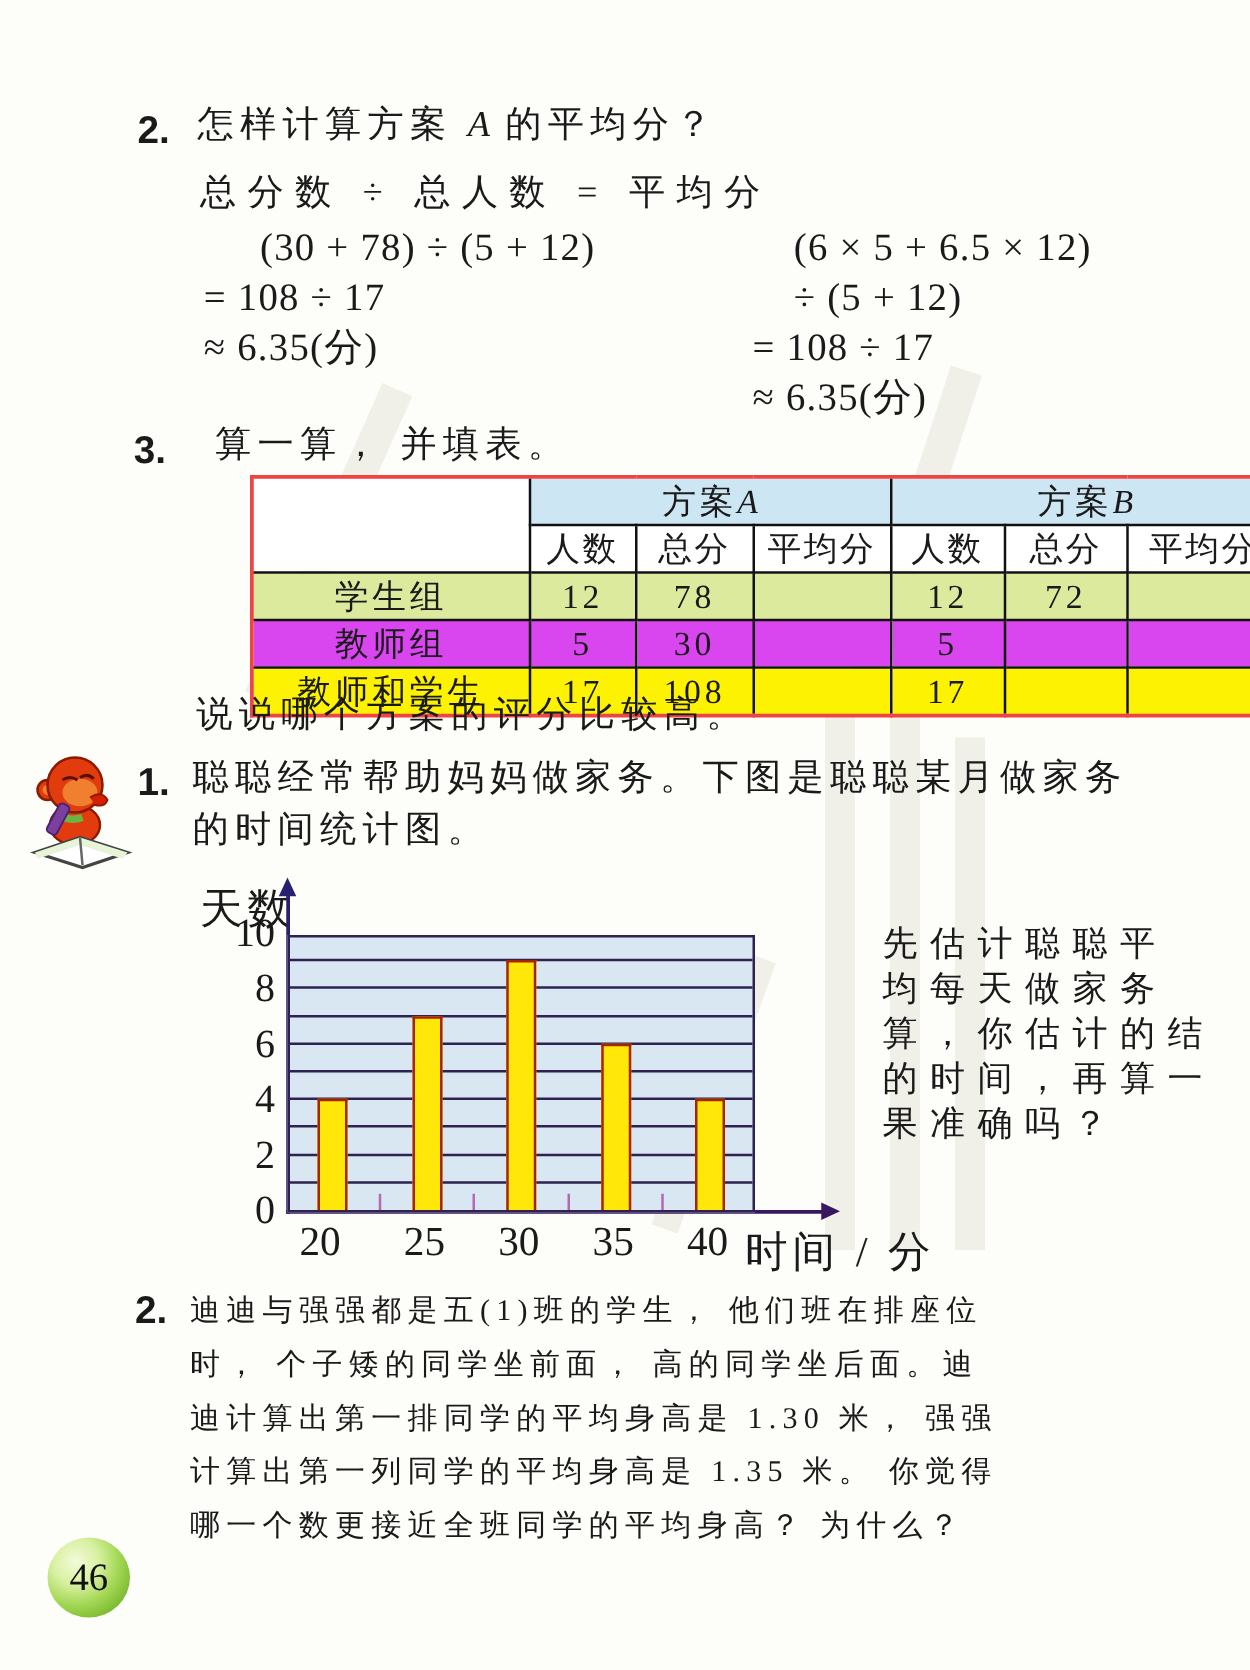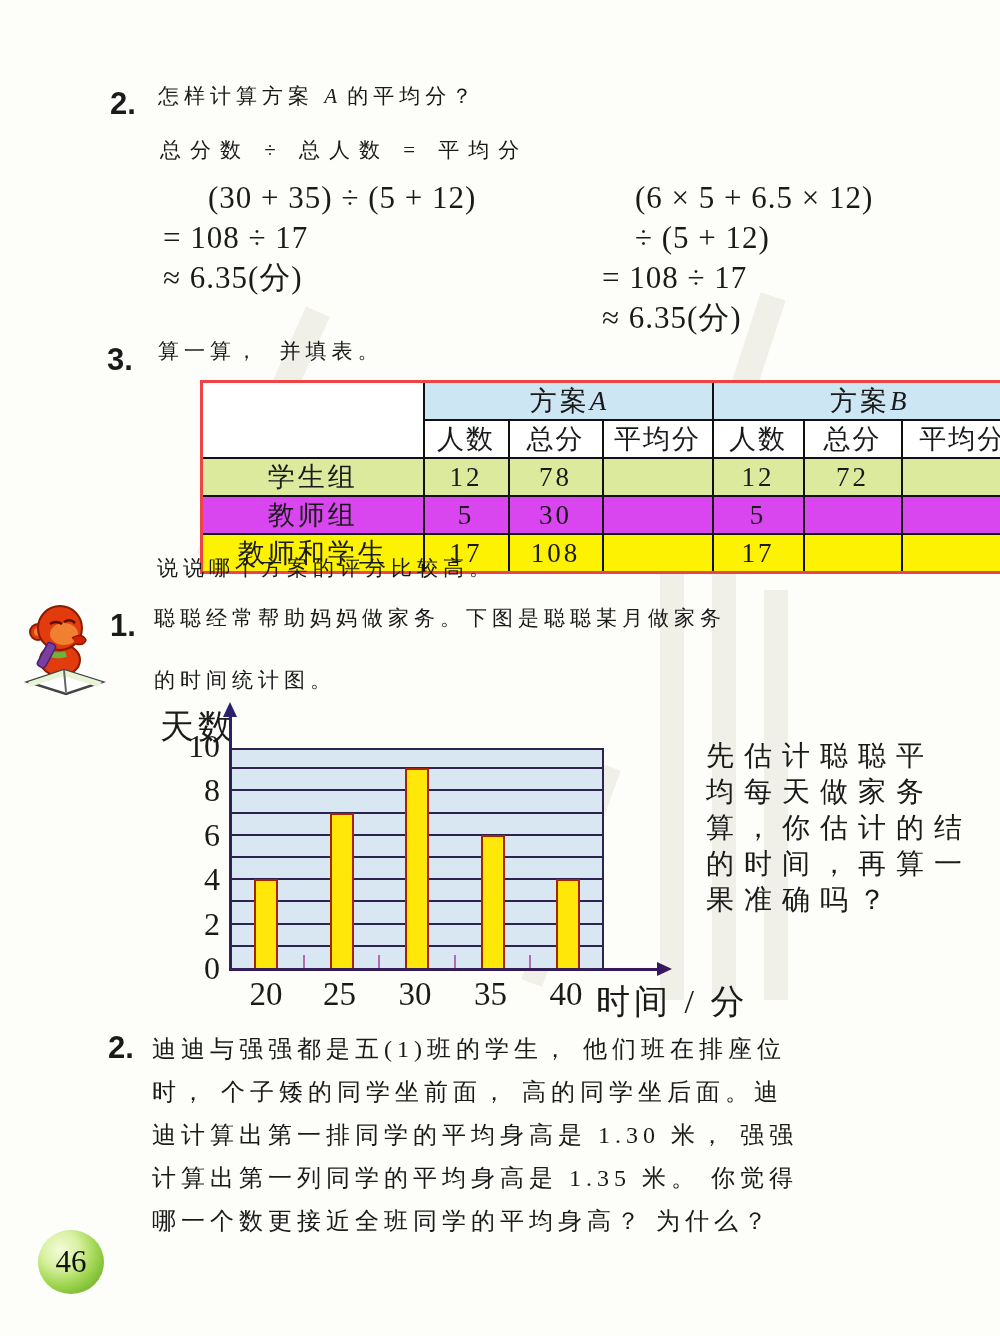--- a/index.html
+++ b/index.html
@@ -11,21 +11,21 @@
   .wm-d1{left:250px;top:300px;width:26px;height:270px;transform:rotate(24deg);}
   .wm-d2{left:720px;top:290px;width:26px;height:260px;transform:rotate(18deg);}
   .wm-v1{left:660px;top:560px;width:24px;height:440px;}
   .wm-v2{left:712px;top:560px;width:24px;height:440px;}
   .wm-v3{left:764px;top:590px;width:24px;height:410px;}
   .wm-d3{left:560px;top:760px;width:22px;height:230px;transform:rotate(20deg);}
 
   .abs{position:absolute;z-index:2;}
   .item-num{font-family:"Liberation Sans","DejaVu Sans",sans-serif;font-weight:bold;
             font-size:31px;line-height:1;}
-  .cjk{font-size:21px;letter-spacing:5px;line-height:1;white-space:nowrap;}
+  .cjk{font-size:29px;letter-spacing:5px;line-height:1;white-space:nowrap;}
   .eq{font-size:31px;letter-spacing:1px;line-height:40px;white-space:nowrap;}
   .eq-line{height:40px;}
   .eq-left .eq-line:first-child{padding-left:45px;}
   .eq-right .eq-line:nth-child(-n+2){padding-left:33px;}
   .var{font-style:italic;font-family:"Liberation Serif",serif;letter-spacing:0;}
 
   
   table.score{border-collapse:collapse;table-layout:fixed;width:823px;}
   table.score td{border:2px solid #111;text-align:center;vertical-align:middle;
                  font-size:27px;letter-spacing:3px;padding:0;height:33px;white-space:nowrap;overflow:hidden;}
@@ -81,33 +81,33 @@
     <div class="wm wm-v2"></div>
     <div class="wm wm-v3"></div>
     <div class="wm wm-d3"></div>
   </div>
 
   <div class="abs item-num" style="left:110px;top:88px;">2.</div>
   <div class="abs cjk" style="left:158px;top:86px;"><span>怎样计算方案 </span><span class="var">A</span><span> 的平均分？</span></div>
   <div class="abs cjk" style="left:160px;top:140px;letter-spacing:9px;">总分数 ÷ 总人数 = 平均分</div>
 
   <div class="abs eq eq-left" style="left:163px;top:178px;">
-    <div class="eq-line">(30 + 35) ÷ (5 + 12)</div>
+    <div class="eq-line">(30 + 78) ÷ (5 + 12)</div>
     <div class="eq-line">= 108 ÷ 17</div>
     <div class="eq-line">≈ 6.35(分)</div>
   </div>
   <div class="abs eq eq-right" style="left:602px;top:178px;">
     <div class="eq-line">(6 × 5 + 6.5 × 12)</div>
     <div class="eq-line">÷ (5 + 12)</div>
     <div class="eq-line">= 108 ÷ 17</div>
     <div class="eq-line">≈ 6.35(分)</div>
   </div>
 
   <div class="abs item-num" style="left:107px;top:344px;">3.</div>
-  <div class="abs cjk" style="left:158px;top:342px;font-family:Liberation Mono, monospace;">算一算， 并填表。</div>
+  <div class="abs cjk" style="left:172px;top:342px;">算一算， 并填表。</div>
 
   <div class="abs" style="left:158px;top:380px;">
     <table class="score">
       <colgroup>
         <col style="width:222px">
           <col style="width:85px">
           <col style="width:94px">
           <col style="width:110px">
         <col style="width:91px">
           <col style="width:98px">
@@ -172,21 +172,21 @@
     <path d="M30 52 q10 8 22 4" stroke="#6db33f" stroke-width="6" fill="none"></path>
     <rect x="28" y="44" width="9" height="26" rx="3" transform="rotate(28 32 57)" fill="#7b3fa0" stroke="#4a2070" stroke-width="1.5"></rect>
     <polygon points="14,84 50,72 88,84 52,96" fill="#ffffff" stroke="#444" stroke-width="2.5"></polygon>
     <polygon points="14,84 50,72 50,78 16,89" fill="#e8f4d8"></polygon>
     <polygon points="88,84 50,72 50,78 84,89" fill="#e8f4d8"></polygon>
     <line x1="50" y1="72" x2="52" y2="94" stroke="#666" stroke-width="2"></line>
   </svg>
 
   <div class="abs item-num" style="left:110px;top:610px;">1.</div>
   <div class="abs cjk" style="left:154px;top:608px;">聪聪经常帮助妈妈做家务。下图是聪聪某月做家务</div>
-  <div class="abs cjk" style="left:154px;top:650px;margin-top:20px;">的时间统计图。</div>
+  <div class="abs cjk" style="left:154px;top:650px;">的时间统计图。</div>
 
   <div class="chart">
     <div class="axis-label" style="left:0;top:6px;">天数</div>
     <div class="y-arrow"></div>
     <div class="y-axis"></div>
     <div class="x-axis"></div>
     <div class="x-arrow"></div>
     <div class="plot">
         <div class="gridline" style="bottom: 21.2px;"></div>
         <div class="gridline" style="bottom: 43.4px;"></div>
@@ -209,21 +209,21 @@
       </div>
     <div class="ylabels">
         <div class="ylab" style="top: 222px;">0</div>
         <div class="ylab" style="top: 177.6px;">2</div>
         <div class="ylab" style="top: 133.2px;">4</div>
         <div class="ylab" style="top: 88.8px;">6</div>
         <div class="ylab" style="top: 44.4px;">8</div>
         <div class="ylab" style="top: 0px;">10</div>
       </div>
     <div class="xlabels">
-        <div class="xlab" style="left: 36px; text-align: right;">20</div>
+        <div class="xlab" style="left: 26px; text-align: right;">20</div>
         <div class="xlab" style="left: 109.5px;">25</div>
         <div class="xlab" style="left: 185px;">30</div>
         <div class="xlab" style="left: 260.5px;">35</div>
         <div class="xlab" style="left: 336px;">40</div>
       </div>
     <div class="axis-label" style="left:436px;top:281px;">时间 / 分</div>
   </div>
 
   <div class="abs side-note" style="left:706px;top:738px;">
     <div>先估计聪聪平</div>

